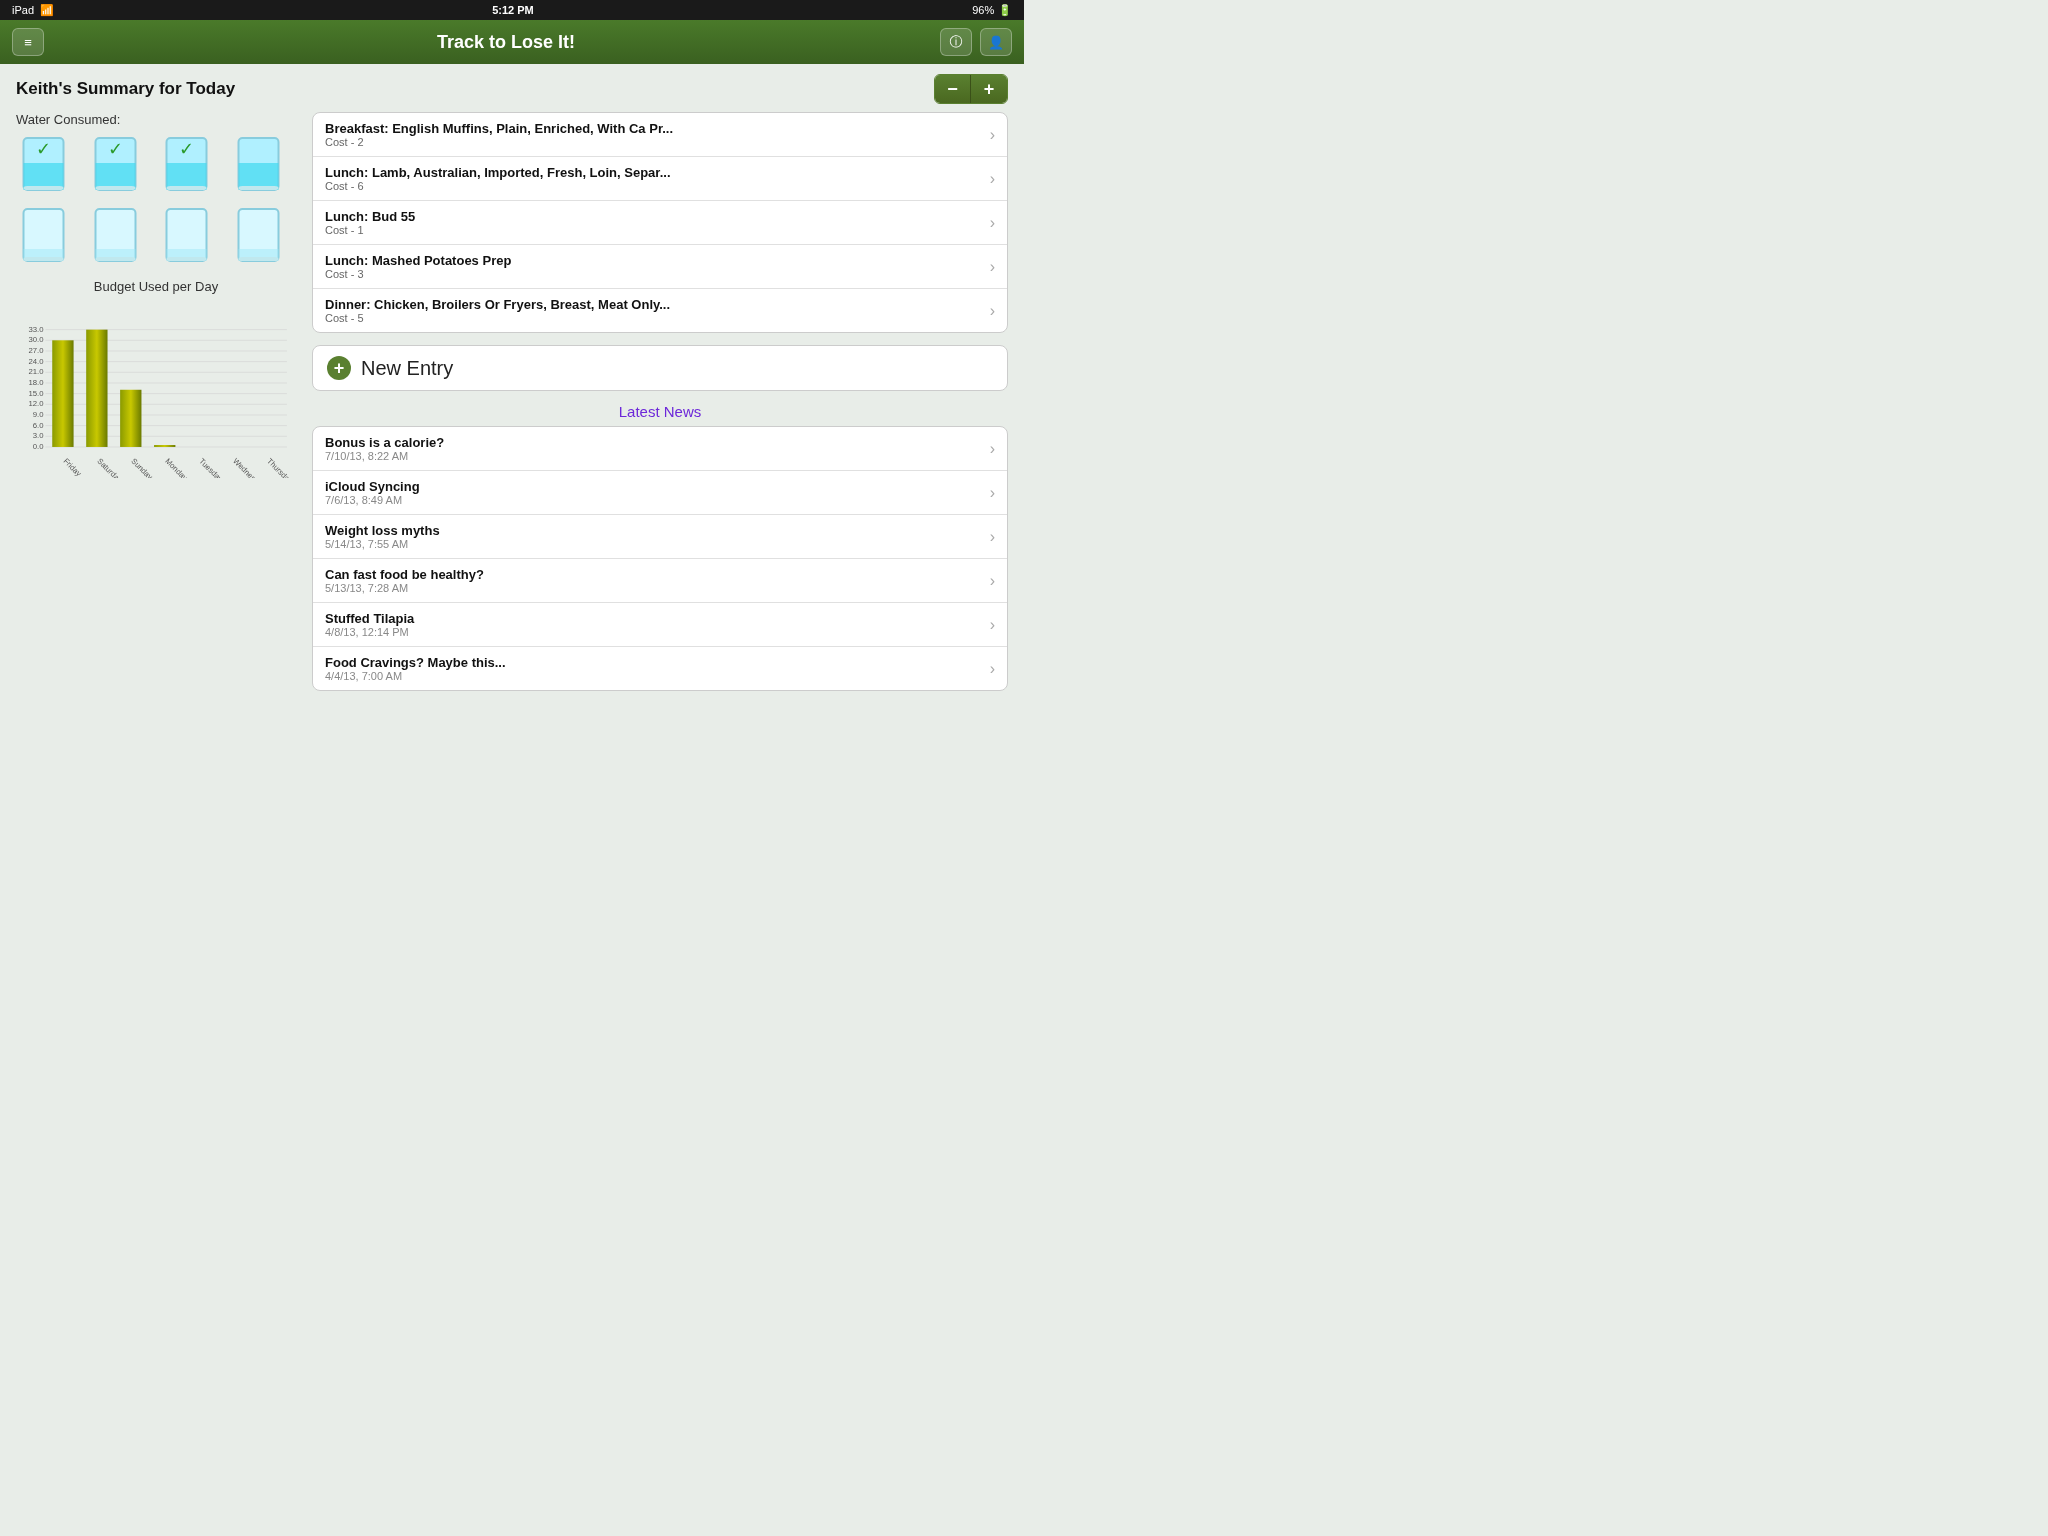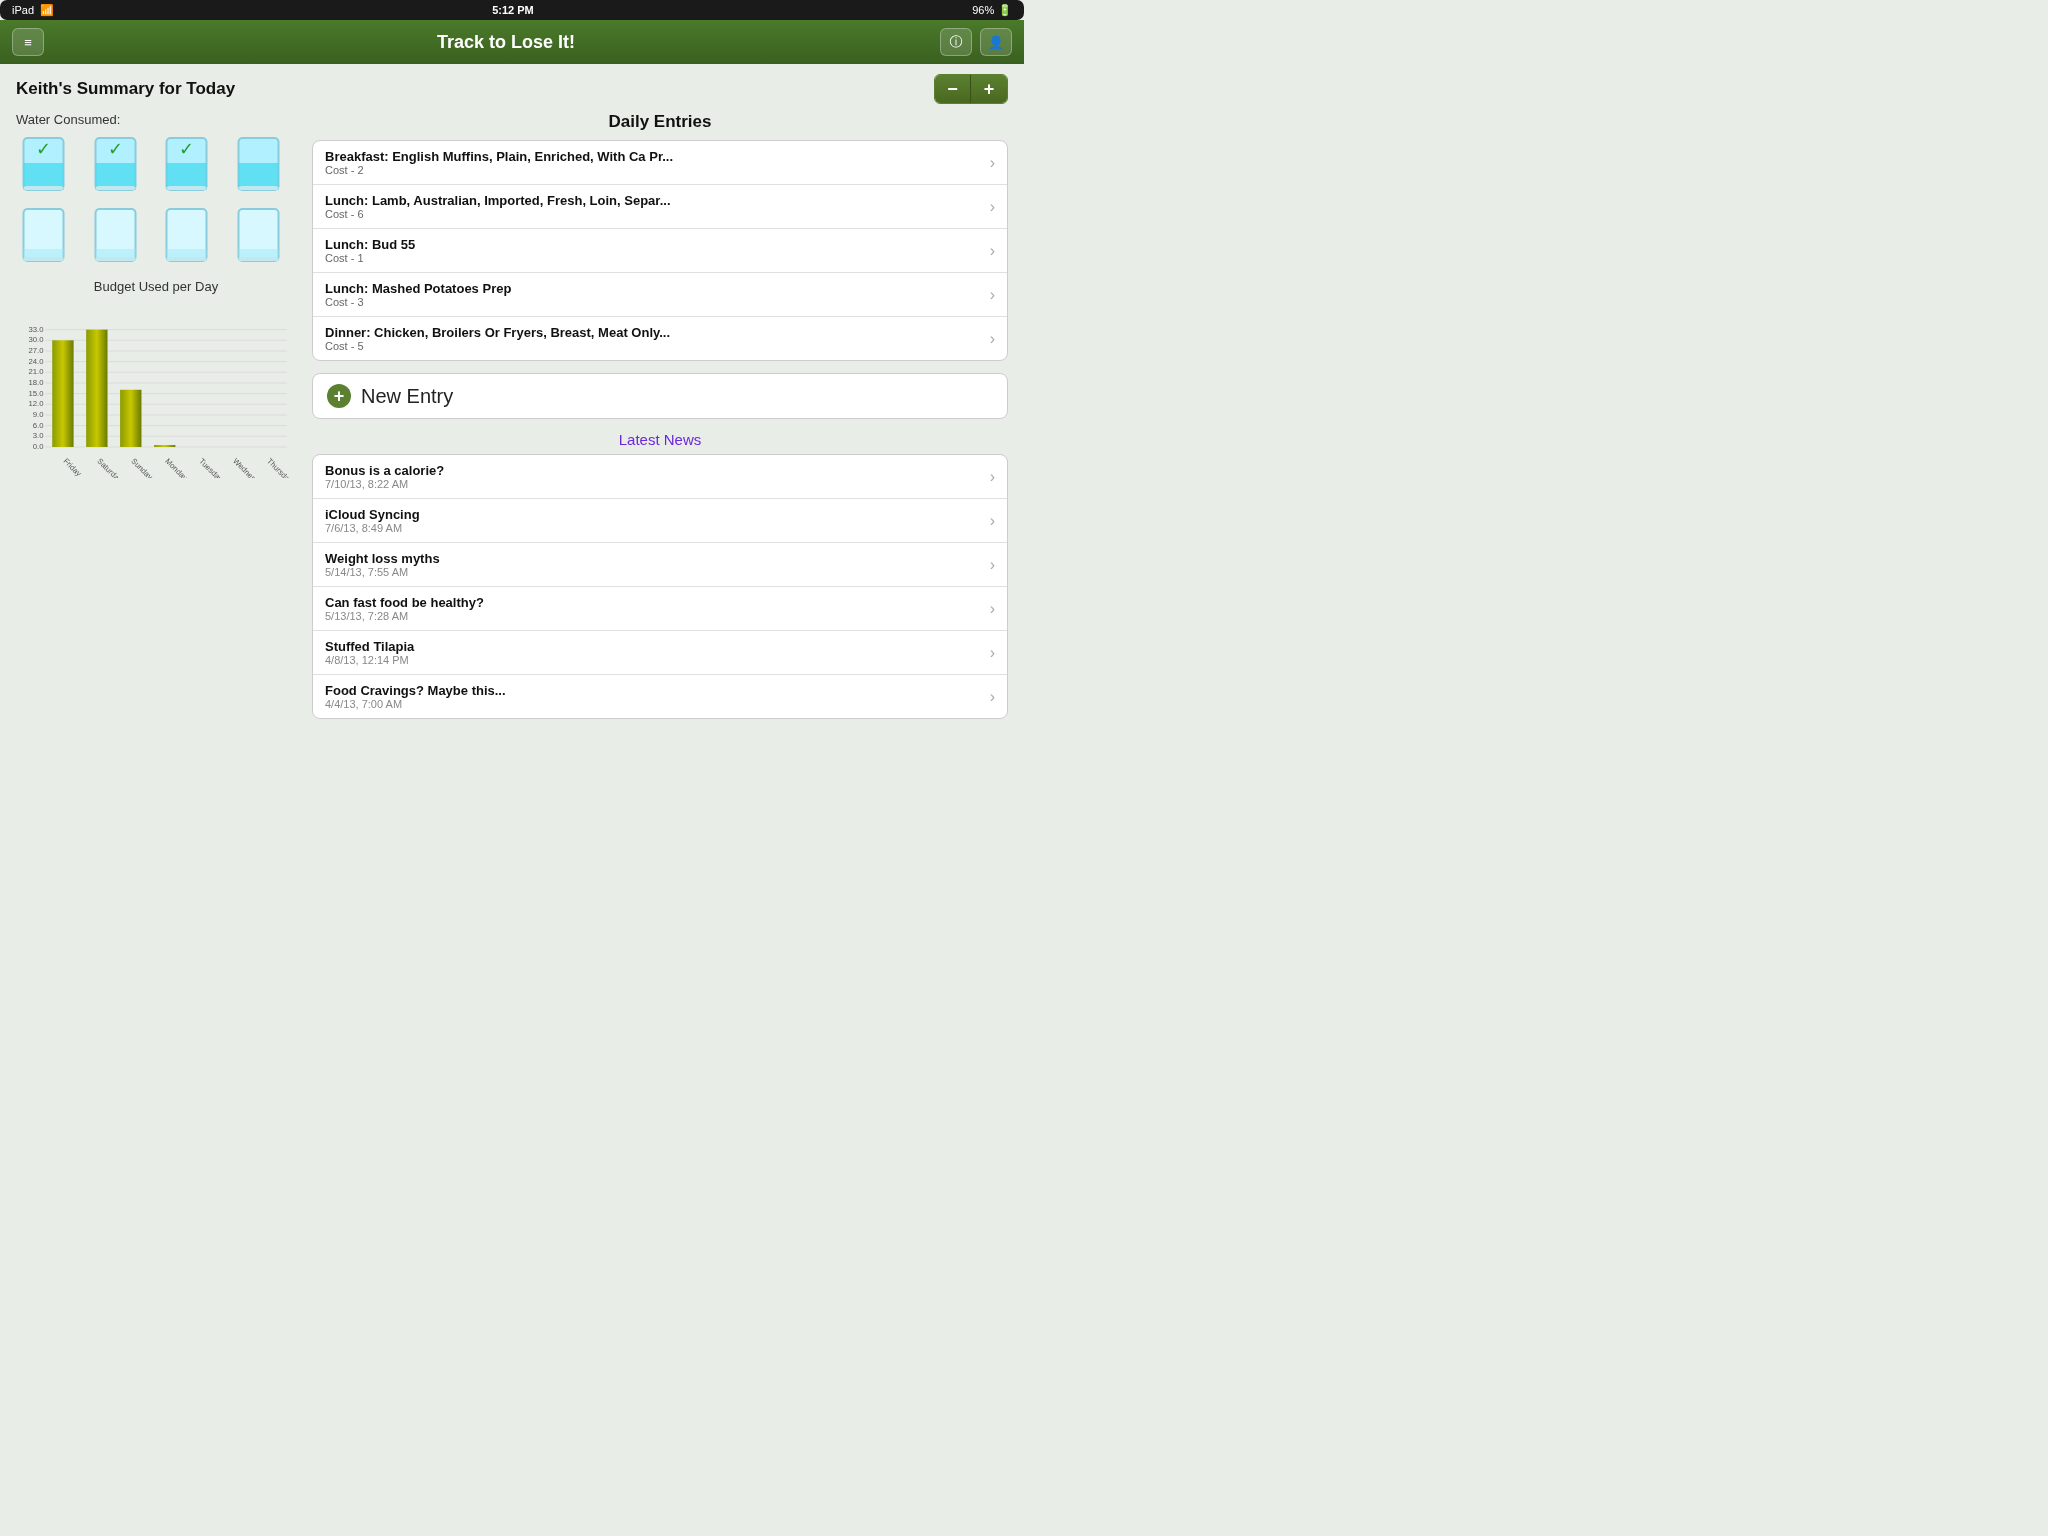--- a/index.html
+++ b/index.html
@@ -15,21 +15,20 @@
     
     #status-bar {
       background: #1a1a1a;
       color: white;
       display: flex;
       justify-content: space-between;
       align-items: center;
       padding: 0 12px;
       height: 20px;
       font-size: 11px;
-      border-radius: 7px;
     }
     .status-left { display: flex; align-items: center; gap: 6px; }
     .status-center { font-weight: 600; }
     .status-right { display: flex; align-items: center; gap: 4px; }
 
     
     #nav-bar {
       background: linear-gradient(to bottom, #4a7a2a, #3a6020);
       display: flex;
       align-items: center;
@@ -487,21 +486,20 @@
             </defs>
           </svg>
         </div>
       </div>
 
     </div>
 
     <div id="right-panel">
 
       <div id="daily-entries-section">
-        <div id="daily-entries-title">Daily Entries</div>
         <div id="entries-list">
           <div class="entry-item">
             <div class="entry-text">
               <div class="entry-name">Breakfast: English Muffins, Plain, Enriched, With Ca Pr...</div>
               <div class="entry-cost">Cost - 2</div>
             </div>
             <span class="entry-chevron">›</span>
           </div>
           <div class="entry-item">
             <div class="entry-text">

